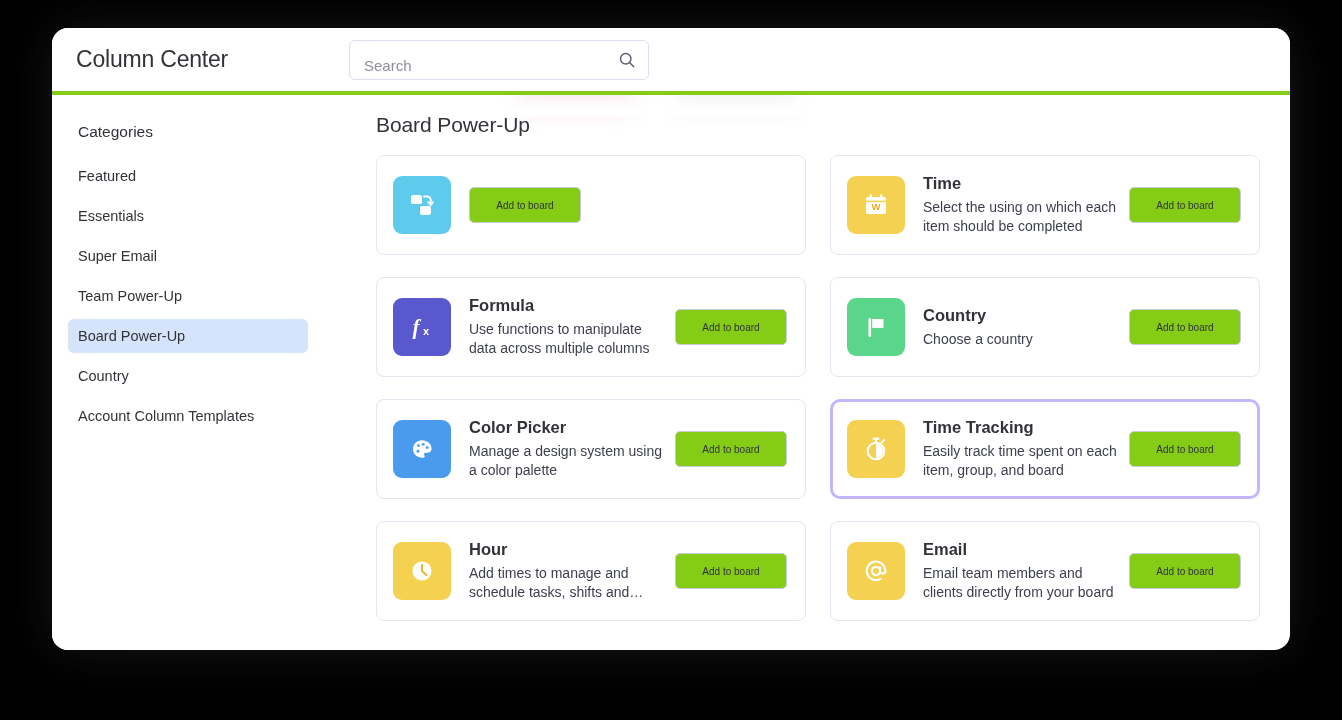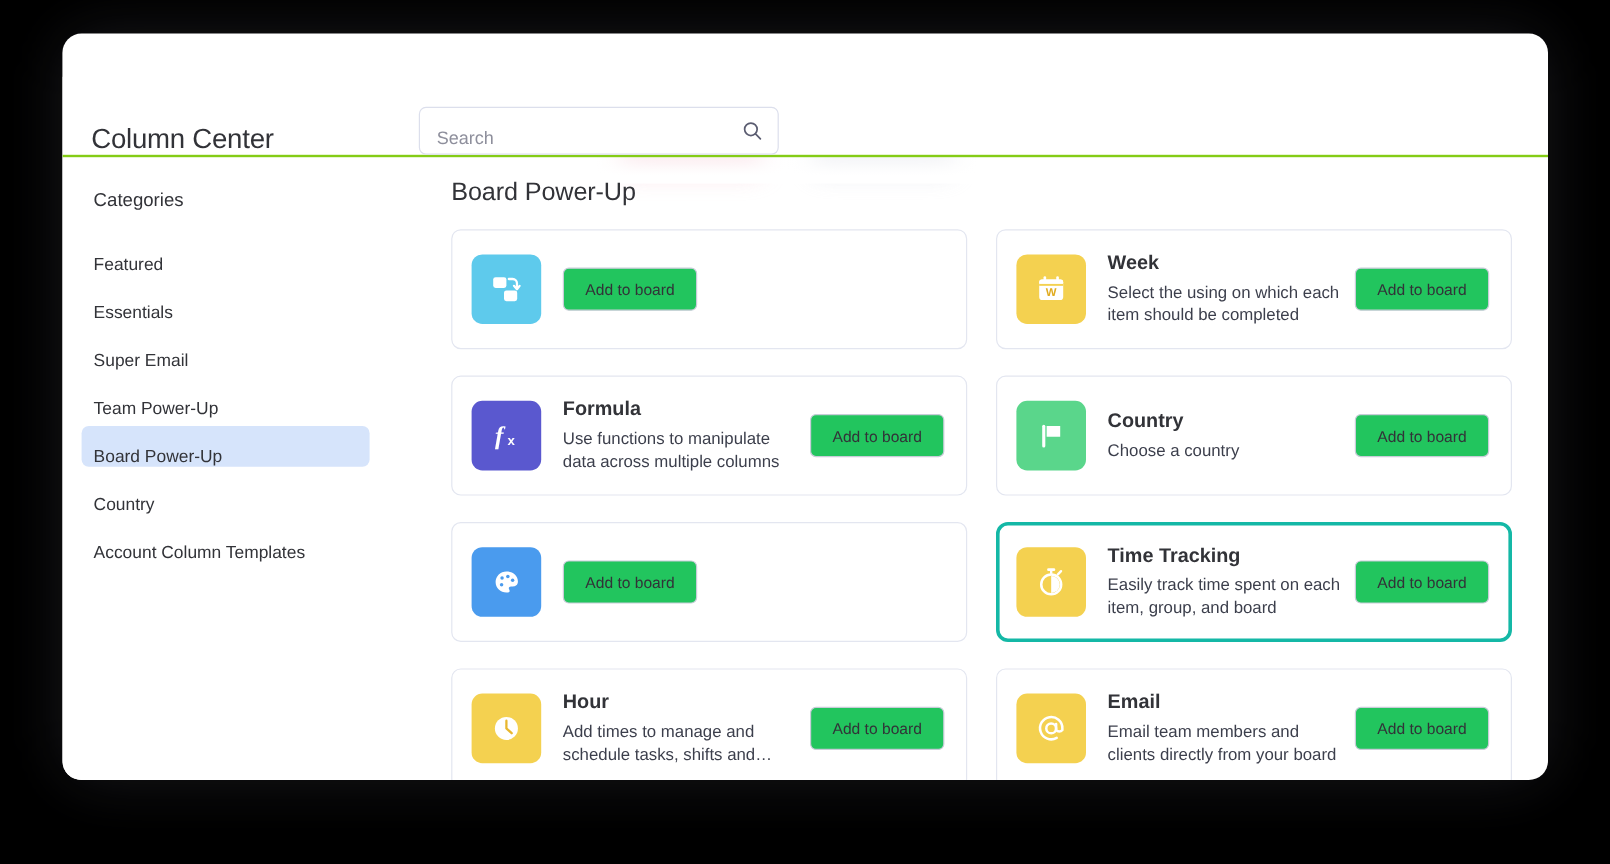--- a/index.html
+++ b/index.html
@@ -42,28 +42,27 @@
     border-radius: 16px;
     overflow: hidden;
     display: flex;
     flex-direction: column;
   }
 
   
   .header {
     height: 67px;
     min-height: 67px;
-    border-bottom: 2px solid #84cc16;
-    display: flex;
-    align-items: flex-end;
+    border-bottom: 4px solid #84cc16;
+    display: flex;
+    align-items: center;
     padding: 0 24px;
     background: #ffffff;
     position: relative;
     z-index: 5;
-    margin-top: 36px;
   }
 
   .app-title {
     font-size: 23px;
     font-weight: 400;
     color: #323338;
     letter-spacing: -0.2px;
     margin-left: 0;
     width: 250px;
   }
@@ -120,21 +119,21 @@
     font-size: 15.5px;
     font-weight: 400;
     color: #323338;
     padding: 0 10px;
     margin-bottom: 18px;
   }
 
   .sidebar-item {
     height: 34px;
     display: flex;
-    align-items: flex-end;
+    align-items: center;
     padding: 0 10px;
     border-radius: 6px;
     font-size: 14.5px;
     color: #323338;
     margin-bottom: 6px;
     cursor: pointer;
     white-space: nowrap;
   }
   .sidebar-item.active {
     background: #d6e4fb;
@@ -207,21 +206,21 @@
     border: 1px solid #e3e6f0;
     border-radius: 8px;
     background: #ffffff;
     display: flex;
     align-items: center;
     padding: 0 18px 0 16px;
     cursor: pointer;
     position: relative;
   }
   .card.selected {
-    border: 3px solid #14b8a6;
+    border: 3px solid #c4b5fd;
     border-radius: 10px;
     padding: 0 16px 0 14px;
   }
 
   .card-icon {
     width: 58px;
     height: 58px;
     min-width: 58px;
     border-radius: 9px;
     display: flex;
@@ -267,23 +266,23 @@
     line-height: 19px;
     color: #3c3f4c;
     max-width: 205px;
   }
 
   .add-btn {
     min-width: 112px;
     height: 36px;
     border: 1px solid #c8ccd8;
     border-radius: 5px;
-    background: #22c55e;
+    background: #84cc16;
     font-family: "Liberation Sans", sans-serif;
-    font-size: 13px;
+    font-size: 10px;
     color: #323338;
     cursor: pointer;
     padding: 0 8px;
     white-space: nowrap;
   }
 </style>
 </head>
 <body>
 
 <div id="root">
@@ -362,21 +361,21 @@
                 <rect x="5" y="7" width="20" height="17" rx="2.6" fill="#ffffff"></rect>
                 <rect x="5" y="7" width="20" height="4.2" rx="2" fill="#ffffff"></rect>
                 <rect x="8.6" y="4.2" width="2.2" height="4.4" rx="1.1" fill="#ffffff"></rect>
                 <rect x="19.2" y="4.2" width="2.2" height="4.4" rx="1.1" fill="#ffffff"></rect>
                 <rect x="5" y="10.6" width="20" height="1.6" fill="#f4d150"></rect>
                 <text x="15" y="20.4" text-anchor="middle" font-family="Liberation Sans, sans-serif" font-size="9.5" font-weight="700" fill="#e0ab1f">W</text>
               </svg>
             </div>
             <div class="card-text">
               <div class="card-title-row">
-                <span class="card-title">Week</span>
+                <span class="card-title">Time</span>
               </div>
               <div class="card-desc">Select the using on which each item should be completed</div>
             </div>
             <button class="add-btn">Add to board</button>
           </div>
 
           <div class="card">
             <div class="card-icon" style="background:#5a58cf">
               <svg viewBox="0 0 30 30" width="30" height="30">
                 <text x="9" y="22" text-anchor="middle" font-family="Liberation Serif, serif" font-style="italic" font-size="21" font-weight="700" fill="#ffffff">f</text>
@@ -413,20 +412,26 @@
               <svg viewBox="0 0 30 30" width="30" height="30">
                 <path d="M15 6.2 C20.4 6.2 24.6 9.9 24.6 14.6 C24.6 17.6 22.4 18.7 20.6 18.7 L18.8 18.7
                          C17.6 18.7 17.0 19.5 17.0 20.3 C17.0 21.2 17.7 21.6 17.7 22.4
                          C17.7 23.2 17.0 23.8 15 23.8 C10.1 23.8 6 19.9 6 15 C6 10.1 10.1 6.2 15 6.2 Z" fill="#ffffff"></path>
                 <circle cx="11.4" cy="11.6" r="1.45" fill="#4a9bee"></circle>
                 <circle cx="16.2" cy="10.4" r="1.45" fill="#4a9bee"></circle>
                 <circle cx="20.2" cy="13.6" r="1.45" fill="#4a9bee"></circle>
                 <circle cx="11.0" cy="17.2" r="1.45" fill="#4a9bee"></circle>
               </svg>
             </div>
+            <div class="card-text">
+              <div class="card-title-row">
+                <span class="card-title">Color Picker</span>
+              </div>
+              <div class="card-desc">Manage a design system using a color palette</div>
+            </div>
             <button class="add-btn">Add to board</button>
           </div>
 
           <div class="card selected">
             <div class="card-icon" style="background:#f4d150">
               <svg viewBox="0 0 30 30" width="30" height="30">
                 <rect x="11.6" y="3.6" width="6.8" height="2.3" rx="1.15" fill="#ffffff"></rect>
                 <rect x="14" y="5.2" width="2" height="3" fill="#ffffff"></rect>
                 <circle cx="15" cy="17" r="8.3" fill="none" stroke="#ffffff" stroke-width="2.1"></circle>
                 <path d="M15 9.9 A7.1 7.1 0 0 1 15 24.1 Z" fill="#ffffff"></path>

